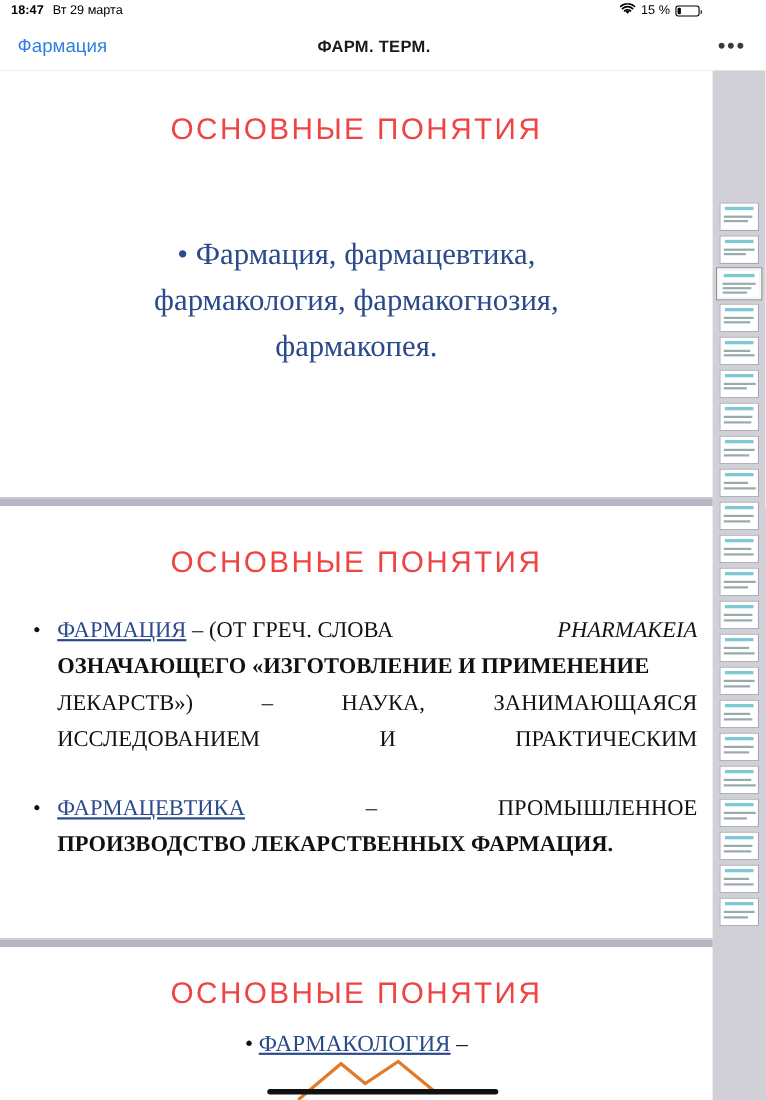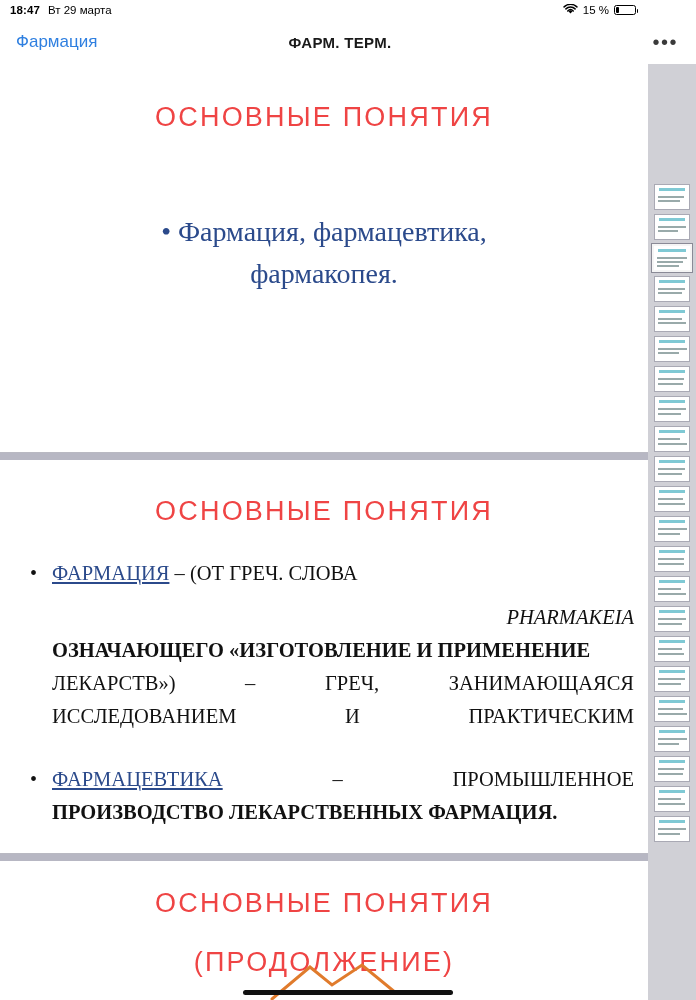--- a/index.html
+++ b/index.html
@@ -106,21 +106,21 @@
     padding-left: 38px;
   }
   .slide2 .para .bullet {
     position: absolute; left: 16px; top: 0;
     font-size: 20px;
   }
   .term {
     color: #2b4a8b;
     text-decoration: underline;
   }
-  .italic { font-style: italic; margin-top: 44px; }
+  .italic { font-style: italic; }
   .p2 { margin-top: 40px; }
   .stretch { display: block; font-weight: bold; }
   .just-line { display: flex; justify-content: space-between; }
 
   
   .slide3 { height: 140px; overflow: hidden; }
   .slide3 .slide-title { padding-top: 26px; line-height: 33px; }
   .slide3 .body3 {
     margin-top: 16px;
     text-align: center;
@@ -191,20 +191,21 @@
     <span class="nav-title">ФАРМ. ТЕРМ.</span>
     <span class="nav-more">•••</span>
   </div>
 
   <div class="doc-area">
 
     <div class="slide slide1">
       <div class="slide-title">ОСНОВНЫЕ ПОНЯТИЯ</div>
       <div class="body">
         <div>• Фармация, фармацевтика,</div>
+        <div>фармакология, фармакогнозия,</div>
         <div>фармакопея.</div>
       </div>
     </div>
     <div class="slide-sep"></div>
 
     <div class="slide slide2">
       <div class="slide-title">ОСНОВНЫЕ ПОНЯТИЯ</div>
 
       <div class="para">
         <span class="bullet">•</span>
@@ -213,21 +214,21 @@
             <span class="term">ФАРМАЦИЯ</span>
             <span>–</span>
             <span>(ОТ ГРЕЧ. СЛОВА</span>
           </span>
           <span class="italic">PHARMAKEIA</span>
         </span>
         <span class="stretch">ОЗНАЧАЮЩЕГО «ИЗГОТОВЛЕНИЕ И ПРИМЕНЕНИЕ</span>
         <span class="just-line">
           <span>ЛЕКАРСТВ»)</span>
           <span>–</span>
-          <span>ГРЕЧ,</span>
+          <span>НАУКА,</span>
           <span>ЗАНИМАЮЩАЯСЯ</span>
         </span>
         <span class="just-line">
           <span>ИССЛЕДОВАНИЕМ</span>
           <span>И</span>
           <span>ПРАКТИЧЕСКИМ</span>
         </span>
       </div>
 
       <div class="para p2">
@@ -237,21 +238,20 @@
           <span>–</span>
           <span>ПРОМЫШЛЕННОЕ</span>
         </span>
         <span class="stretch">ПРОИЗВОДСТВО ЛЕКАРСТВЕННЫХ ФАРМАЦИЯ.</span>
       </div>
     </div>
     <div class="slide-sep"></div>
 
     <div class="slide slide3">
       <div class="slide-title">ОСНОВНЫЕ ПОНЯТИЯ</div>
-      <div class="slide-title">(ПРОДОЛЖЕНИЕ)</div>
       <div class="body3">
         <span>•</span>
         <span class="term">ФАРМАКОЛОГИЯ</span>
         <span>–</span>
       </div>
 
     </div>
 
     <svg class="annot" style="left:270px; top:895px;" width="130" height="42">
       <path d="M2 40 L40 8 L62 26 L92 6 L126 34" stroke="#e07b2c" stroke-width="3" fill="none" stroke-linecap="round"></path>

